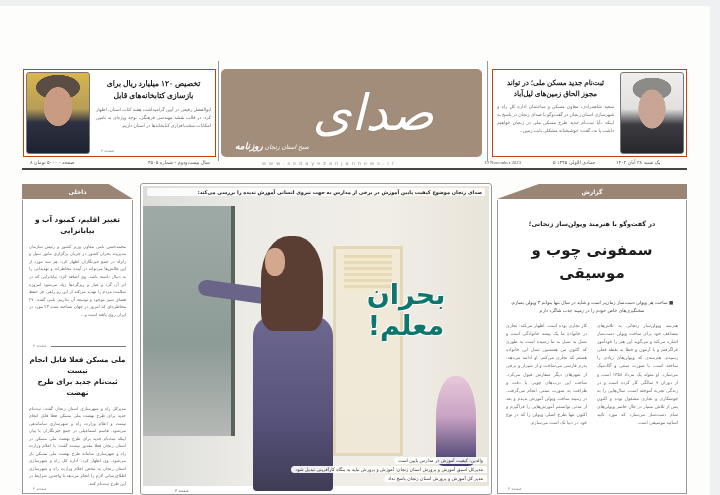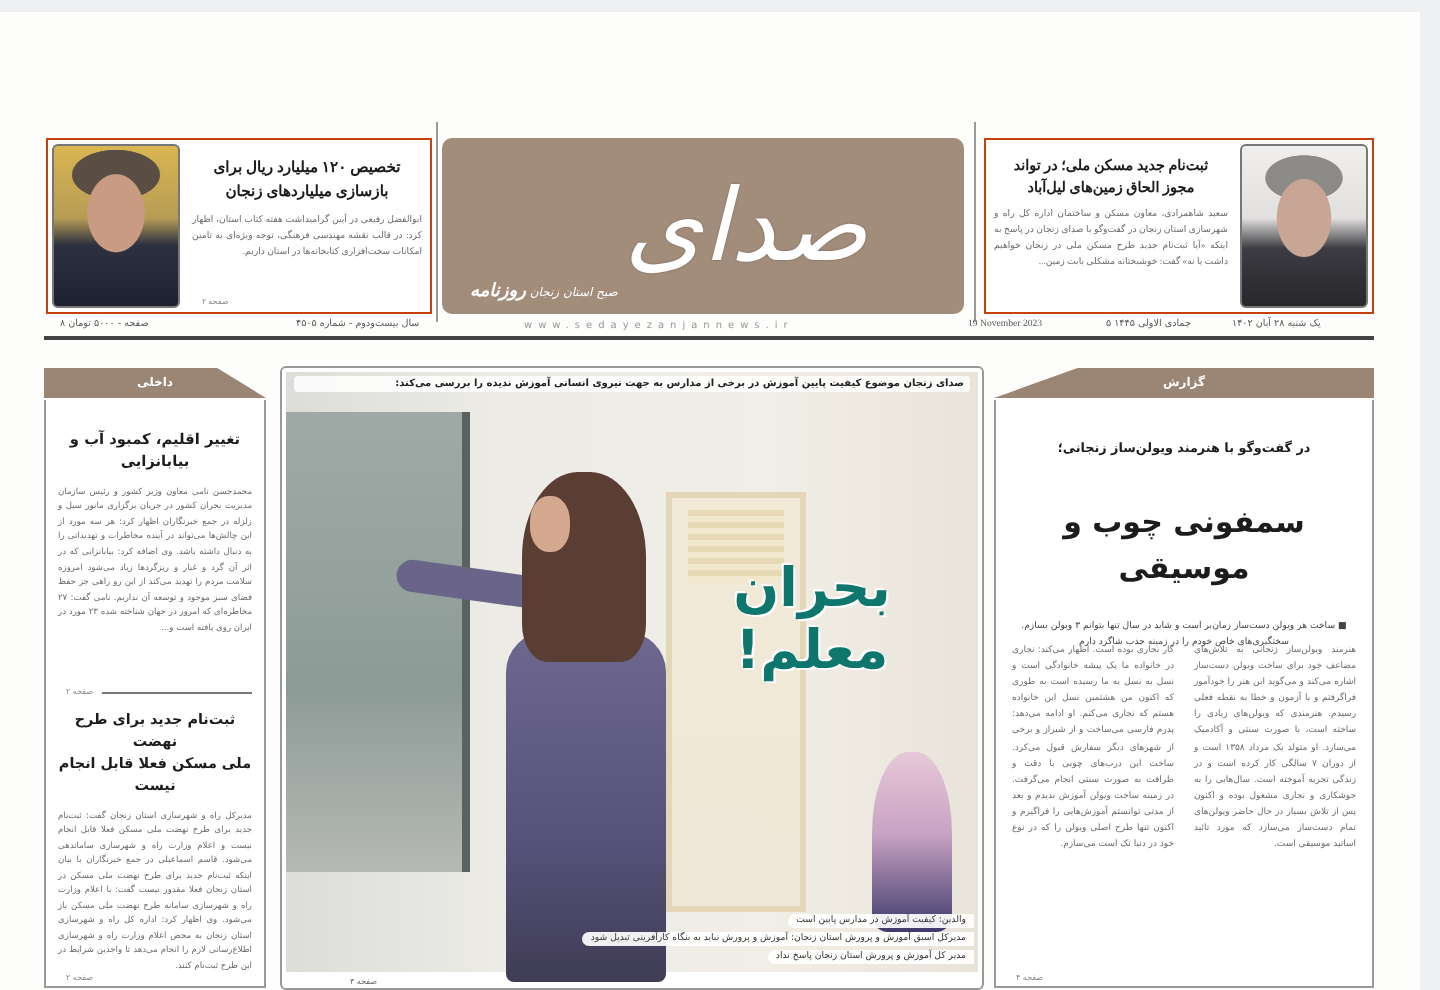--- a/index.html
+++ b/index.html
@@ -61,21 +61,21 @@
 </style>
 </head>
 <body>
 
 <div class="page">
 
   <div class="box" style="left:23px;top:63px;width:193px;height:88px;">
     <div class="photo ph-face1" style="left:2px;top:2px;width:64px;height:82px;"></div>
     <div class="rtl" style="position:absolute;left:72px;right:4px;top:8px;">
       <div class="hl" style="font-size:7.6px;">تخصیص ۱۲۰ میلیارد ریال برای</div>
-      <div class="hl" style="font-size:7.6px;">بازسازی میلیارد‌های زنجان</div>
+      <div class="hl" style="font-size:7.6px;">بازسازی کتابخانه‌های قابل</div>
       <div class="body-txt" style="margin-top:4px;direction:rtl;">ابوالفضل رفیعی در آیین گرامیداشت هفته کتاب استان، اظهار کرد: در قالب نقشه مهندسی فرهنگی، توجه ویژه‌ای به تامین امکانات سخت‌افزاری کتابخانه‌ها در استان داریم.</div>
     </div>
     <div class="pg" style="position:absolute;left:77px;bottom:3px;">صفحه ۲</div>
   </div>
 
   <div class="mast">
     <div class="mast-title">صدای زنجان</div>
     <div class="mast-sub rtl">
       <span>صبح استان زنجان</span>
       <b>روزنامه</b>
@@ -103,22 +103,22 @@
 
   <div class="tab rtl" style="left:22px;top:178px;width:111px;clip-path:polygon(0 0,78% 0,100% 100%,0 100%);">داخلی</div>
   <div class="lcol">
     <div class="rtl" style="position:absolute;left:6px;right:6px;top:14px;">
       <div class="hl" style="font-size:7.4px;">تغییر اقلیم، کمبود آب و بیابانزایی</div>
       <div class="body-txt" style="margin-top:6px;direction:rtl;font-size:4.3px;">محمدحسن نامی معاون وزیر کشور و رئیس سازمان مدیریت بحران کشور در جریان برگزاری مانور سیل و زلزله در جمع خبرنگاران اظهار کرد: هر سه مورد از این چالش‌ها می‌تواند در آینده مخاطرات و تهدیداتی را به دنبال داشته باشد. وی اضافه کرد: بیابانزایی که در اثر آن گرد و غبار و ریزگردها زیاد می‌شود امروزه سلامت مردم را تهدید می‌کند از این رو راهی جز حفظ فضای سبز موجود و توسعه آن نداریم. نامی گفت: ۲۷ مخاطره‌ای که امروز در جهان شناخته شده ۲۳ مورد در ایران روی یافته است و...</div>
     </div>
     <div class="pg" style="position:absolute;left:10px;top:143px;">صفحه ۲</div>
     <div style="position:absolute;left:28px;right:6px;top:146px;height:1px;background:#777;"></div>
     <div class="rtl" style="position:absolute;left:6px;right:6px;top:154px;">
+      <div class="hl" style="font-size:7.2px;">ملی مسکن فعلا قابل انجام نیست</div>
       <div class="hl" style="font-size:7.2px;">ثبت‌نام جدید برای طرح نهضت</div>
-      <div class="hl" style="font-size:7.2px;">ملی مسکن فعلا قابل انجام نیست</div>
       <div class="body-txt" style="margin-top:6px;direction:rtl;font-size:4.3px;">مدیرکل راه و شهرسازی استان زنجان گفت: ثبت‌نام جدید برای طرح نهضت ملی مسکن فعلا قابل انجام نیست و اعلام وزارت راه و شهرسازی ساماندهی می‌شود. قاسم اسماعیلی در جمع خبرنگاران با بیان اینکه ثبت‌نام جدید برای طرح نهضت ملی مسکن در استان زنجان فعلا مقدور نیست گفت: با اعلام وزارت راه و شهرسازی سامانه طرح نهضت ملی مسکن باز می‌شود. وی اظهار کرد: اداره کل راه و شهرسازی استان زنجان به محض اعلام وزارت راه و شهرسازی اطلاع‌رسانی لازم را انجام می‌دهد تا واجدین شرایط در این طرح ثبت‌نام کنند.</div>
     </div>
     <div class="pg" style="position:absolute;left:10px;bottom:2px;">صفحه ۲</div>
   </div>
 
   <div class="main">
     <div class="scene">
       <div class="board"></div>
       <div class="door">
           <div class="door-win"></div>
@@ -136,21 +136,21 @@
       <div class="cap rtl">مدیرکل اسبق آموزش و پرورش استان زنجان: آموزش و پرورش نباید به بنگاه کارآفرینی تبدیل شود</div>
       <div class="cap rtl">مدیر کل آموزش و پرورش استان زنجان پاسخ نداد</div>
     </div>
     <div class="main-pg">صفحه ۳</div>
   </div>
 
   <div class="tab rtl" style="left:497px;top:178px;width:190px;clip-path:polygon(22% 0,100% 0,100% 100%,0 100%);">گزارش</div>
   <div class="rcol">
     <div class="rtl" style="position:absolute;left:8px;right:8px;top:20px;">
       <div class="hl" style="font-size:6.4px;">در گفت‌وگو با هنرمند ویولن‌ساز زنجانی؛</div>
-      <div class="hl" style="font-size:15px;margin-top:20px;">سمفونی چوب و موسیقی</div>
+      <div class="hl" style="font-size:15px;margin-top:9px;">سمفونی چوب و موسیقی</div>
       <div class="body-txt" style="margin-top:14px;direction:rtl;text-align:center;font-size:4.6px;color:#444;">
         <span>■ </span><span>ساخت هر ویولن دست‌ساز زمان‌بر است و شاید در سال تنها بتوانم ۳ ویولن بسازم. سختگیری‌های خاص خودم را در زمینه جذب شاگرد دارم</span>
       </div>
     </div>
     <div class="twocol">
       <p>هنرمند ویولن‌ساز زنجانی به تلاش‌های مضاعف خود برای ساخت ویولن دست‌ساز اشاره می‌کند و می‌گوید این هنر را خودآموز فراگرفتم و با آزمون و خطا به نقطه فعلی رسیدم. هنرمندی که ویولن‌های زیادی را ساخته است، با صورت سنتی و آکادمیک می‌سازد. او متولد یک مرداد ۱۳۵۸ است و از دوران ۷ سالگی کار کرده است و در زندگی تجربه آموخته است. سال‌هایی را به جوشکاری و نجاری مشغول بوده و اکنون پس از تلاش بسیار در حال حاضر ویولن‌های تمام دست‌ساز می‌سازد که مورد تائید اساتید موسیقی است.</p>
       <p>کار نجاری بوده است. اظهار می‌کند: نجاری در خانواده ما یک پیشه خانوادگی است و نسل به نسل به ما رسیده است به طوری که اکنون من هشتمین نسل این خانواده هستم که نجاری می‌کنم. او ادامه می‌دهد: پدرم فارسی می‌ساخت و از شیراز و برخی از شهرهای دیگر سفارش قبول می‌کرد. ساخت این درب‌های چوبی با دقت و ظرافت به صورت سنتی انجام می‌گرفت. در زمینه ساخت ویولن آموزش ندیدم و بعد از مدتی توانستم آموزش‌هایی را فراگیرم و اکنون تنها طرح اصلی ویولن را که در نوع خود در دنیا تک است می‌سازم.</p>
     </div>
     <div class="pg" style="position:absolute;left:10px;bottom:2px;">صفحه ۴</div>
   </div>

